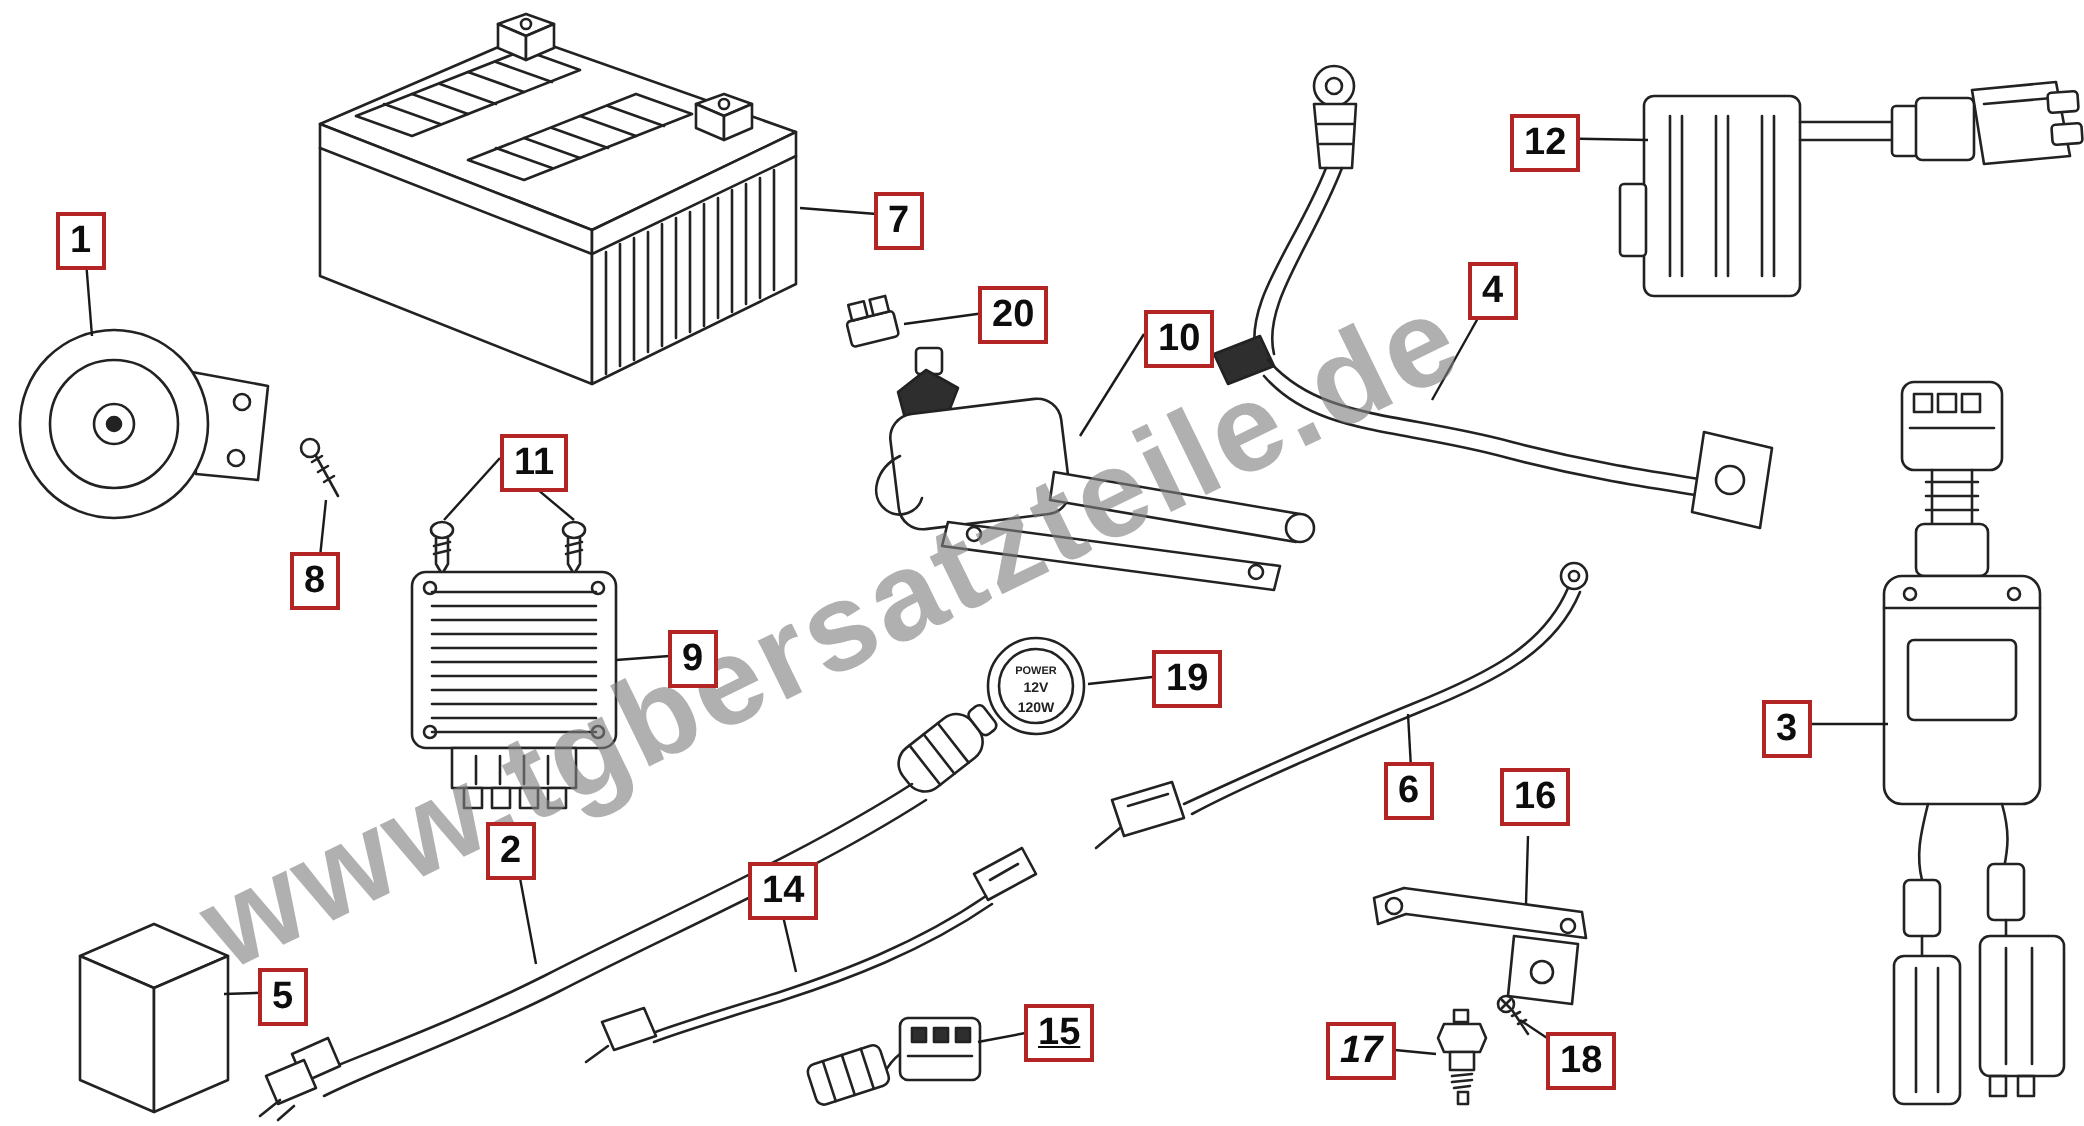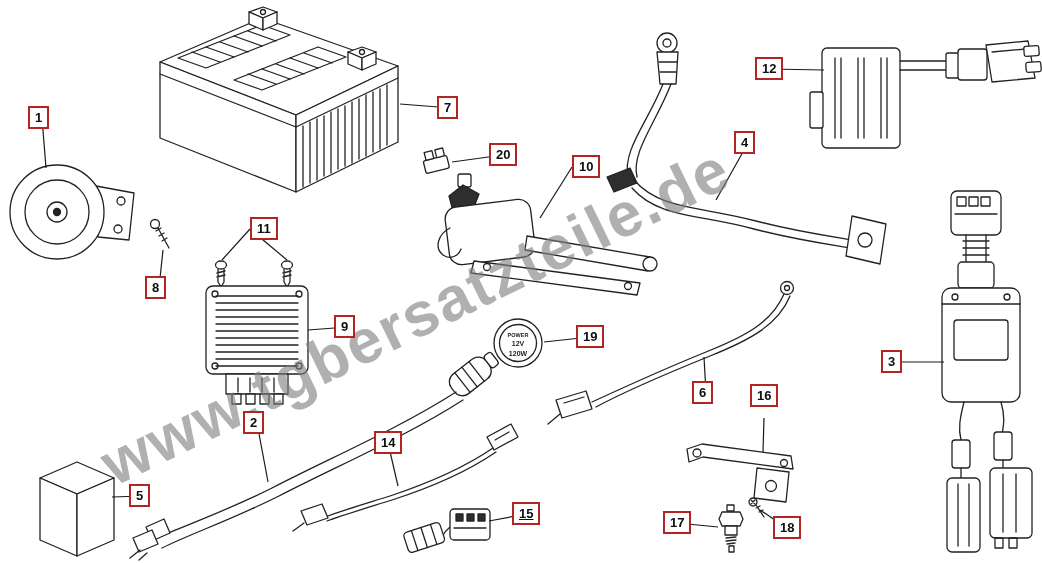--- a/index.html
+++ b/index.html
@@ -21,21 +21,21 @@
     font-size:62px; font-weight:bold; letter-spacing:2px;
     color:rgba(128,128,128,0.62);
     transform:rotate(-26deg); transform-origin:0 50%;
     white-space:nowrap; z-index:5; pointer-events:none;
   }
   .label {
     position:absolute; z-index:10;
     background:#ffffff;
     border:2px solid #b32424;
     color:#0d0d0d;
-    font-weight:bold; font-size:13px; line-height:1;
+    font-weight:bold; font-size:19px; line-height:1;
     padding:3px 5px; min-width:15px; text-align:center;
     cursor:pointer;
   }
   svg text { stroke:none; fill:#222; font-family:"Liberation Sans",sans-serif; font-weight:bold; text-anchor:middle; }
 </style>
 </head>
 <body>
 
 <div id="stage">
 
@@ -296,17 +296,17 @@
       <div class="label" style="left: 236px; top: 217px; margin-left: 14px;">11</div>
       <div class="label" style="left: 334px; top: 315px;">9</div>
       <div class="label" style="left: 576px; top: 325px;">19</div>
       <div class="label" style="left: 881px; top: 350px;">3</div>
       <div class="label" style="left: 692px; top: 381px;">6</div>
       <div class="label" style="left: 243px; top: 411px;">2</div>
       <div class="label" style="left: 374px; top: 431px;">14</div>
       <div class="label" style="left: 750px; top: 384px;">16</div>
       <div class="label" style="left: 129px; top: 484px;">5</div>
       <div class="label" style="left: 512px; top: 502px; text-decoration: underline;">15</div>
-      <div class="label" style="left: 663px; top: 511px;">17</div>
+      <div class="label" style="left: 663px; top: 511px; font-style: italic;">17</div>
       <div class="label" style="left: 773px; top: 516px;">18</div>
     </div>
 
 </div>
 
 </body></html>

